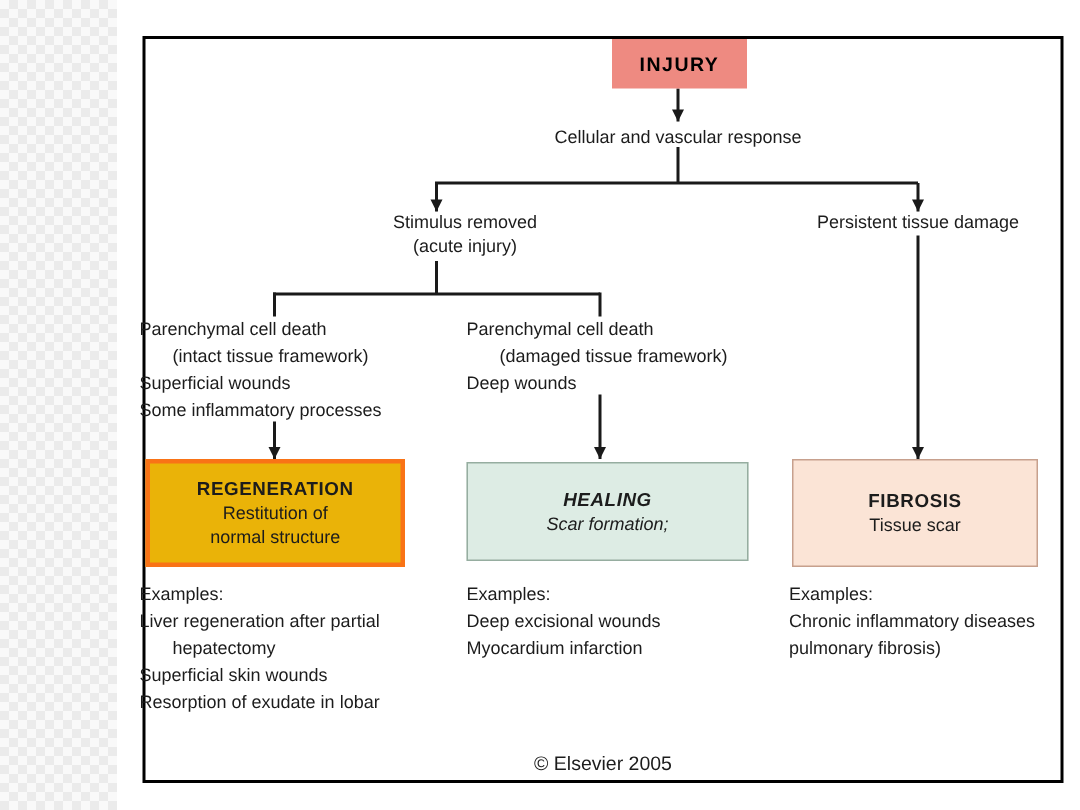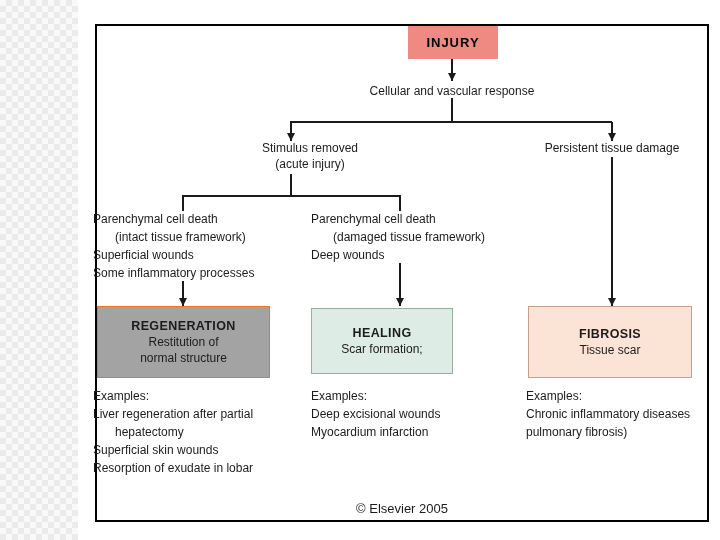--- a/index.html
+++ b/index.html
@@ -30,21 +30,21 @@
   .centered { text-align:center; transform:translateX(-50%); }
   .note { position:absolute; font-size:12px; line-height:18px; white-space:nowrap; }
   .note .indent { padding-left:22px; }
   
   .outcome {
     position:absolute; box-sizing:border-box; display:flex; flex-direction:column;
     justify-content:center; align-items:center; text-align:center;
     font-size:12px; line-height:16px;
   }
   .outcome .title { font-weight:bold; font-size:12.5px; letter-spacing:0.4px; }
-  .box-regen { background:#a3a3a3; border:1px solid #f97316; }
+  .box-regen { background:#eab308; border:3px solid #f97316; }
   .box-heal  { background:#ddece4; border:1px solid #96ada0; }
   .box-fib   { background:#fbe4d6; border:1px solid #c7a08d;text-align:right; }
   .injury {
     position:absolute; left:408px; top:26px; width:90px; height:33px;
     background:#ee8a81; color:#000000; font-weight:bold; font-size:13px;
     letter-spacing:1px; display:flex; align-items:center; justify-content:center;
     z-index:2;
   }
   .copyright { position:absolute; left:402px; top:501px; font-size:13px; transform:translateX(-50%); white-space:nowrap; }
 </style>
@@ -94,21 +94,21 @@
 
   <div class="arrow" style="left:182px; top:281px; height:25px;"></div>
   <div class="arrow" style="left:399px; top:263px; height:43px;"></div>
   <div class="arrow" style="left:611px; top:157px; height:149px;"></div>
 
   <div class="outcome box-regen" style="left:97px; top:306px; width:173px; height:72px;">
     <div class="title">REGENERATION</div>
     <div>Restitution of</div>
     <div>normal structure</div>
   </div>
-  <div class="outcome box-heal" style="left:311px; top:308px; width:142px; height:66px;">
+  <div class="outcome box-heal" style="left:311px; top:308px; width:188px; height:66px;font-style:italic;">
     <div class="title">HEALING</div>
     <div>Scar formation;</div>
   </div>
   <div class="outcome box-fib" style="left:528px; top:306px; width:164px; height:72px;">
     <div class="title">FIBROSIS</div>
     <div>Tissue scar</div>
   </div>
 
   <div class="note" style="left:93px; top:387px;">
     <div>Examples:</div>

